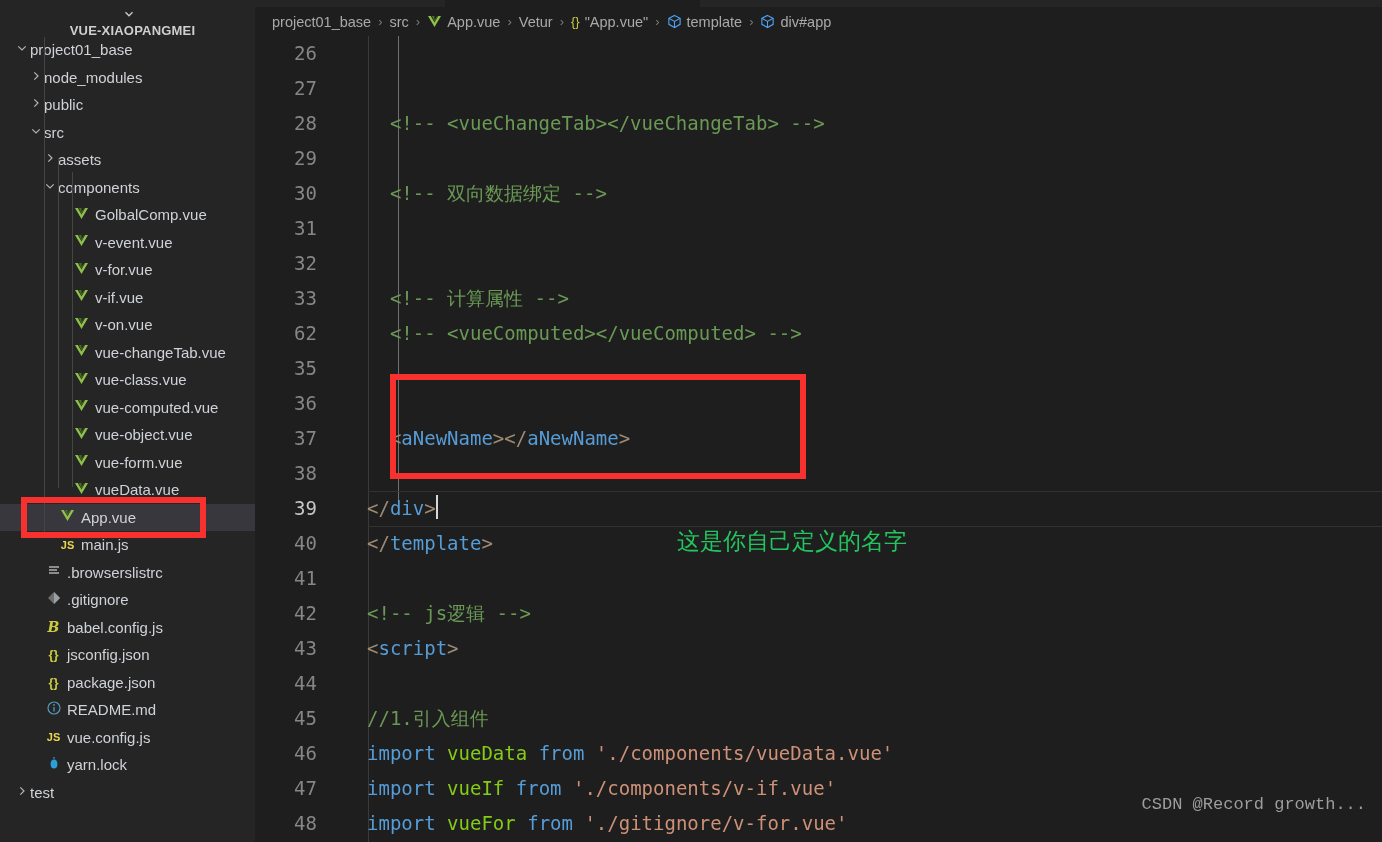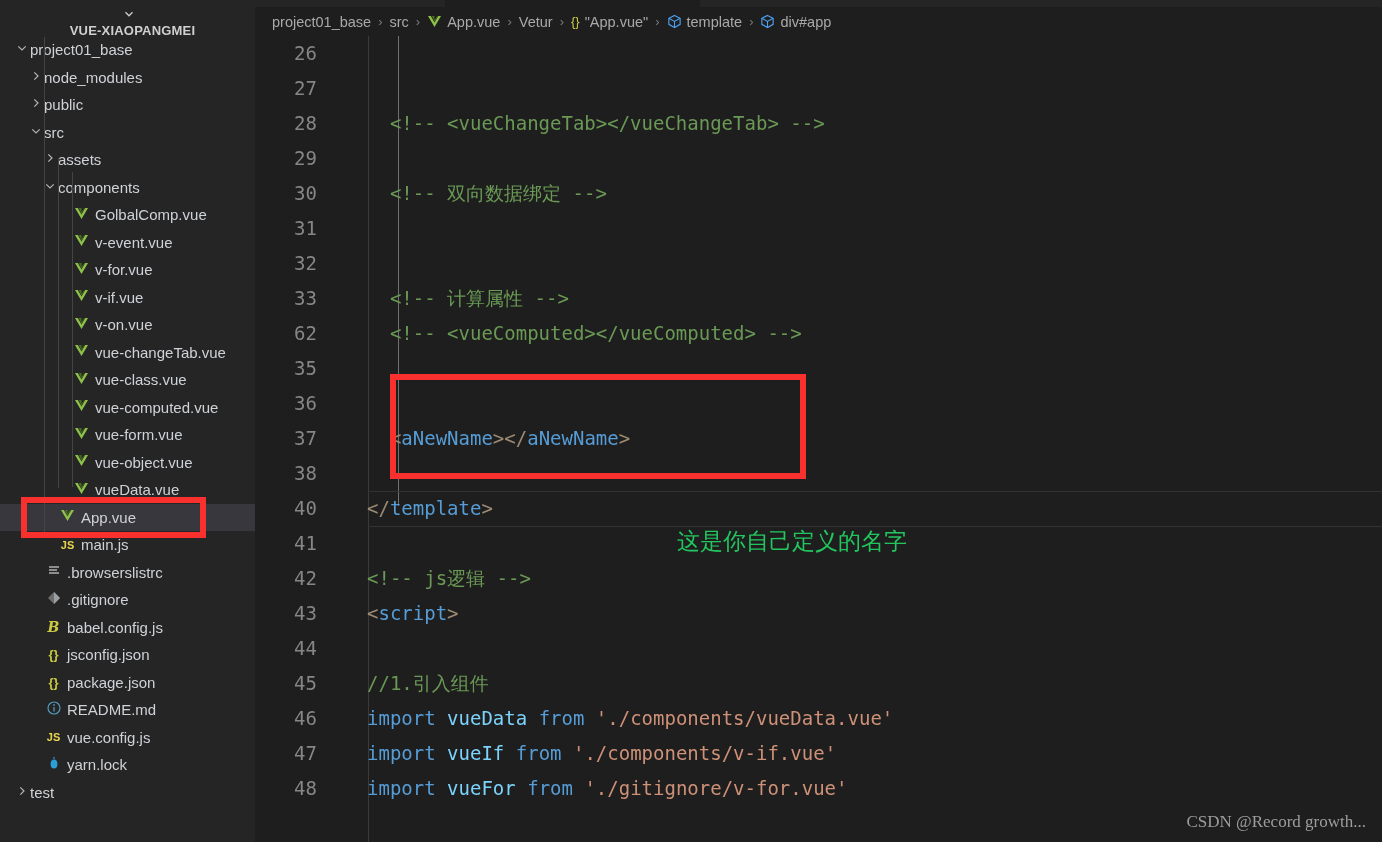--- a/index.html
+++ b/index.html
@@ -165,21 +165,21 @@
     width: 1014px;
     height: 1px;
     background: #303030;
   }
 
   
   .t-comment { color: #6a9955; }
   .t-bracket { color: #9d8b74; }
   .t-tag     { color: #569cd6; }
   .t-kw      { color: #569cd6; }
-  .t-ident   { color: #7dd3fc; }
+  .t-ident   { color: #84cc16; }
   .t-str     { color: #ce9178; }
   .t-plain   { color: #d4d4d4; }
 
   .cursor {
     display: inline-block;
     width: 2px;
     height: 24px;
     background: #d7d7d7;
     vertical-align: -4px;
   }
@@ -201,24 +201,24 @@
   #anno-text {
     position: absolute;
     left: 677px; top: 526px;
     color: #22c55e;
     font-family: "DejaVu Sans", sans-serif;
     font-size: 23px;
     white-space: nowrap;
   }
   #watermark {
     position: absolute;
-    right: 16px; bottom: 10px;
+    right: 16px; bottom: 28px;
     color: #9d9d9d;
     font-size: 17px;
-    font-family: Liberation Serif, serif;
+    font-family: Liberation Mono, monospace;
     white-space: nowrap;
   }
 </style>
 </head>
 <body>
 
 <div id="app-root">
 
   <div id="sidebar">
     <div id="sidebar-scroll-pad"></div>
@@ -345,30 +345,30 @@
             </svg></span>
           <span class="flabel">vue-computed.vue</span>
         </div>
         <div class="tree-row">
           <span style="display: inline-block; flex: 0 0 56px; width: 56px;"></span>
           <span class="twisty chev"></span>
           <span class="ficon"><svg width="15" height="13" viewBox="0 0 16 14">
               <path d="M1 1 L4 1 L8 8 L12 1 L15 1 L8 13 Z" fill="#8dc149"></path>
               <path d="M5 1 L8 1 L8 5.5 L11 1 L11.6 1 L8 7.4 Z" fill="#4a6b22"></path>
             </svg></span>
+          <span class="flabel">vue-object.vue</span>
+        </div>
+        <div class="tree-row">
+          <span style="display: inline-block; flex: 0 0 56px; width: 56px;"></span>
+          <span class="twisty chev"></span>
+          <span class="ficon"><svg width="15" height="13" viewBox="0 0 16 14">
+              <path d="M1 1 L4 1 L8 8 L12 1 L15 1 L8 13 Z" fill="#8dc149"></path>
+              <path d="M5 1 L8 1 L8 5.5 L11 1 L11.6 1 L8 7.4 Z" fill="#4a6b22"></path>
+            </svg></span>
           <span class="flabel">vue-form.vue</span>
-        </div>
-        <div class="tree-row">
-          <span style="display: inline-block; flex: 0 0 56px; width: 56px;"></span>
-          <span class="twisty chev"></span>
-          <span class="ficon"><svg width="15" height="13" viewBox="0 0 16 14">
-              <path d="M1 1 L4 1 L8 8 L12 1 L15 1 L8 13 Z" fill="#8dc149"></path>
-              <path d="M5 1 L8 1 L8 5.5 L11 1 L11.6 1 L8 7.4 Z" fill="#4a6b22"></path>
-            </svg></span>
-          <span class="flabel">vue-object.vue</span>
         </div>
         <div class="tree-row">
           <span style="display: inline-block; flex: 0 0 56px; width: 56px;"></span>
           <span class="twisty chev"></span>
           <span class="ficon"><svg width="15" height="13" viewBox="0 0 16 14">
               <path d="M1 1 L4 1 L8 8 L12 1 L15 1 L8 13 Z" fill="#8dc149"></path>
               <path d="M5 1 L8 1 L8 5.5 L11 1 L11.6 1 L8 7.4 Z" fill="#4a6b22"></path>
             </svg></span>
           <span class="flabel">vueData.vue</span>
         </div>
@@ -529,20 +529,21 @@
           <div class="code-line"><span class="lnum">29</span><span class="ltext"></span></div>
           <div class="code-line"><span class="lnum">30</span><span class="ltext"><span class="t-plain">  </span><span class="t-comment">&lt;!-- 双向数据绑定 --&gt;</span></span></div>
           <div class="code-line"><span class="lnum">31</span><span class="ltext"><span class="t-plain">  </span></span></div>
           <div class="code-line"><span class="lnum">32</span><span class="ltext"></span></div>
           <div class="code-line"><span class="lnum">33</span><span class="ltext"><span class="t-plain">  </span><span class="t-comment">&lt;!-- 计算属性 --&gt;</span></span></div>
           <div class="code-line"><span class="lnum">62</span><span class="ltext"><span class="t-plain">  </span><span class="t-comment">&lt;!-- &lt;vueComputed&gt;&lt;/vueComputed&gt; --&gt;</span></span></div>
           <div class="code-line"><span class="lnum">35</span><span class="ltext"></span></div>
           <div class="code-line"><span class="lnum">36</span><span class="ltext"><span class="t-plain">  </span></span></div>
           <div class="code-line"><span class="lnum">37</span><span class="ltext"><span class="t-plain">  </span><span class="t-bracket">&lt;</span><span class="t-tag">aNewName</span><span class="t-bracket">&gt;</span><span class="t-bracket">&lt;/</span><span class="t-tag">aNewName</span><span class="t-bracket">&gt;</span></span></div>
           <div class="code-line"><span class="lnum">38</span><span class="ltext"></span></div>
+          <div class="code-line active-line"><span class="lnum">39</span><span class="ltext"><span class="t-bracket">&lt;/</span><span class="t-tag">div</span><span class="t-bracket">&gt;</span><span class="cursor"></span></span></div>
           <div class="code-line"><span class="lnum">40</span><span class="ltext"><span class="t-bracket">&lt;/</span><span class="t-tag">template</span><span class="t-bracket">&gt;</span></span></div>
           <div class="code-line"><span class="lnum">41</span><span class="ltext"></span></div>
           <div class="code-line"><span class="lnum">42</span><span class="ltext"><span class="t-comment">&lt;!-- js逻辑 --&gt;</span></span></div>
           <div class="code-line"><span class="lnum">43</span><span class="ltext"><span class="t-bracket">&lt;</span><span class="t-tag">script</span><span class="t-bracket">&gt;</span></span></div>
           <div class="code-line"><span class="lnum">44</span><span class="ltext"></span></div>
           <div class="code-line"><span class="lnum">45</span><span class="ltext"><span class="t-comment">//1.引入组件</span></span></div>
           <div class="code-line"><span class="lnum">46</span><span class="ltext"><span class="t-kw">import</span><span class="t-plain"> </span><span class="t-ident">vueData</span><span class="t-plain"> </span><span class="t-kw">from</span><span class="t-plain"> </span><span class="t-str">'./components/vueData.vue'</span></span></div>
           <div class="code-line"><span class="lnum">47</span><span class="ltext"><span class="t-kw">import</span><span class="t-plain"> </span><span class="t-ident">vueIf</span><span class="t-plain"> </span><span class="t-kw">from</span><span class="t-plain"> </span><span class="t-str">'./components/v-if.vue'</span></span></div>
           <div class="code-line"><span class="lnum">48</span><span class="ltext"><span class="t-kw">import</span><span class="t-plain"> </span><span class="t-ident">vueFor</span><span class="t-plain"> </span><span class="t-kw">from</span><span class="t-plain"> </span><span class="t-str">'./gitignore/v-for.vue'</span></span></div>
         </div>

